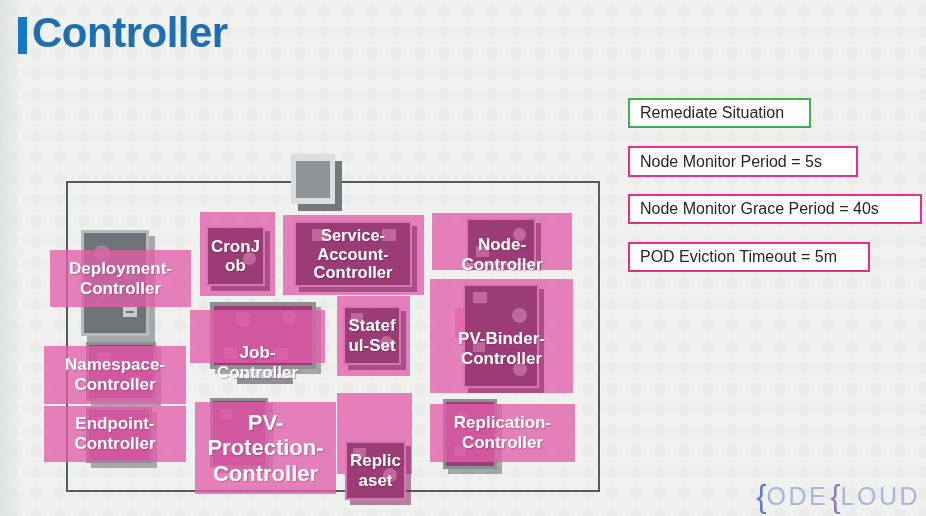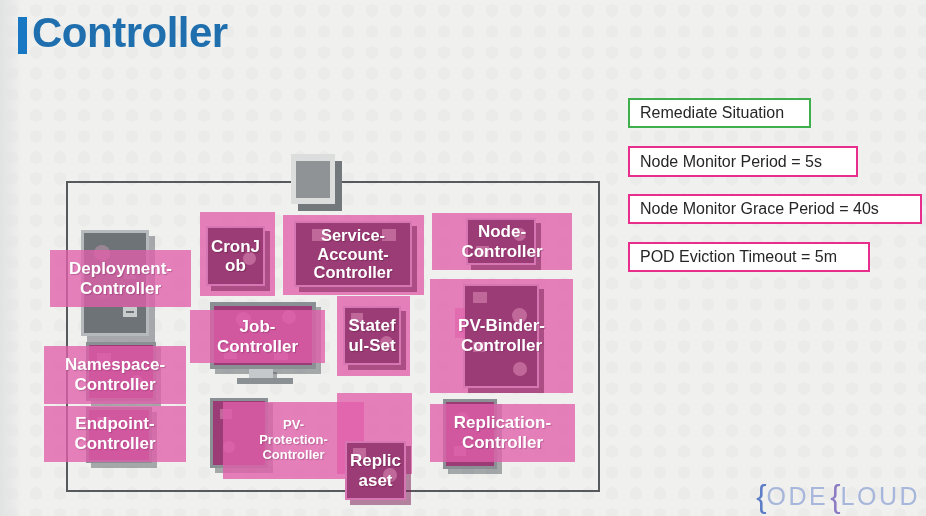--- a/index.html
+++ b/index.html
@@ -66,21 +66,21 @@
     border:4px solid #8b9094;box-sizing:border-box;box-shadow:5px 5px 0 rgba(90,95,100,0.5);z-index:2;}
   .job-neck{position:absolute;left:249px;top:369px;width:24px;height:9px;background:#c6c9cb;
     box-shadow:4px 3px 0 rgba(90,95,100,0.5);z-index:2;}
   .job-base{position:absolute;left:237px;top:378px;width:56px;height:6px;background:#8b9094;z-index:2;}
 
   
   .tab{position:absolute;background:rgba(224,95,170,0.6);}
 
   .overlay-txt{position:absolute;display:flex;flex-direction:column;align-items:center;
     justify-content:center;text-align:center;color:#fff;font-weight:bold;font-size:17px;
-    line-height:1.15;z-index:5;text-shadow:1px 1px 1px rgba(120,40,90,0.4);}
+    line-height:1.15;z-index:5;text-shadow:1px 1px 1px rgba(120,40,90,0.4);margin-top:26px;}
   .overlay-txt span{display:block;}
 
   
   .logo{position:absolute;left:744px;top:477px;width:176px;height:34px;display:flex;
     align-items:baseline;justify-content:flex-end;white-space:nowrap;}
   .logo .word{font-size:25px;color:#a7b6db;letter-spacing:2.5px;font-weight:normal;}
   .logo .brace{font-size:31px;font-weight:normal;position:relative;top:2px;}
   .logo .b1{color:#5d7dc7;}
   .logo .b2{color:#8d7cc4;margin-left:2px;}
 </style>
@@ -185,21 +185,21 @@
         <span>Statef</span>
         <span>ul-Set</span>
       </div>
     </div>
   </div>
 
   <div class="chip gray" style="left:210px;top:398px;width:58px;height:70px;">
     <div class="deco" style="left:7px;top:8px;width:12px;height:10px;"></div>
     <div class="deco round" style="left:10px;bottom:12px;width:12px;height:12px;"></div>
   </div>
-  <div class="banner" style="left:195px;top:402px;width:141px;height:77px;font-size:13px;margin-left:28px;">
+  <div class="banner" style="left:195px;top:402px;width:141px;height:92px;font-size:22px;">
     <span>PV-</span>
     <span>Protection-</span>
     <span>Controller</span>
   </div>
 
   <div class="banner" style="left:337px;top:393px;width:75px;height:81px;">
     <div class="chip" style="left:8px;top:9px;width:61px;height:59px;margin-top:39px;">
       <div class="deco" style="left:6px;top:5px;width:13px;height:11px;"></div>
       <div class="deco round" style="right:7px;bottom:16px;width:14px;height:14px;"></div>
       <div class="txt">

